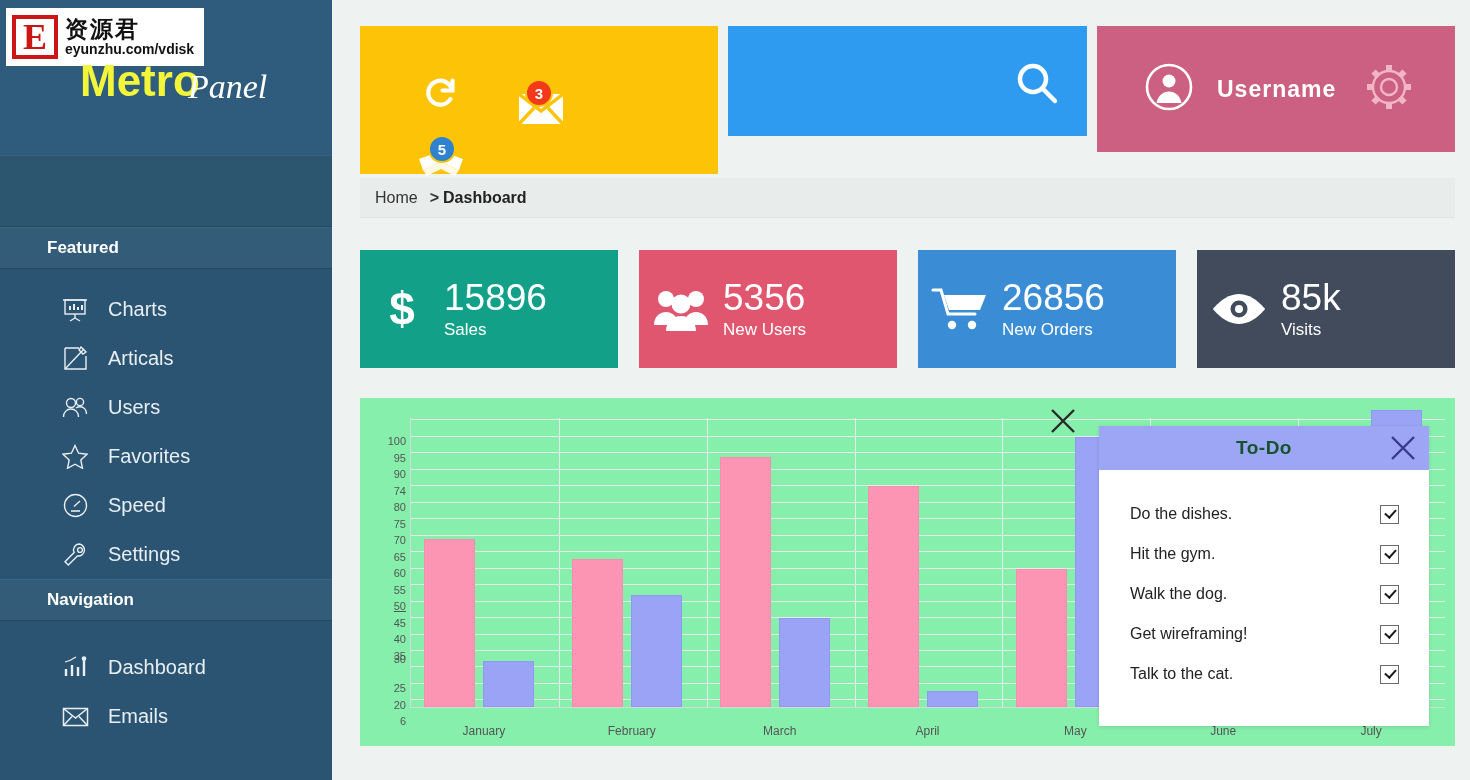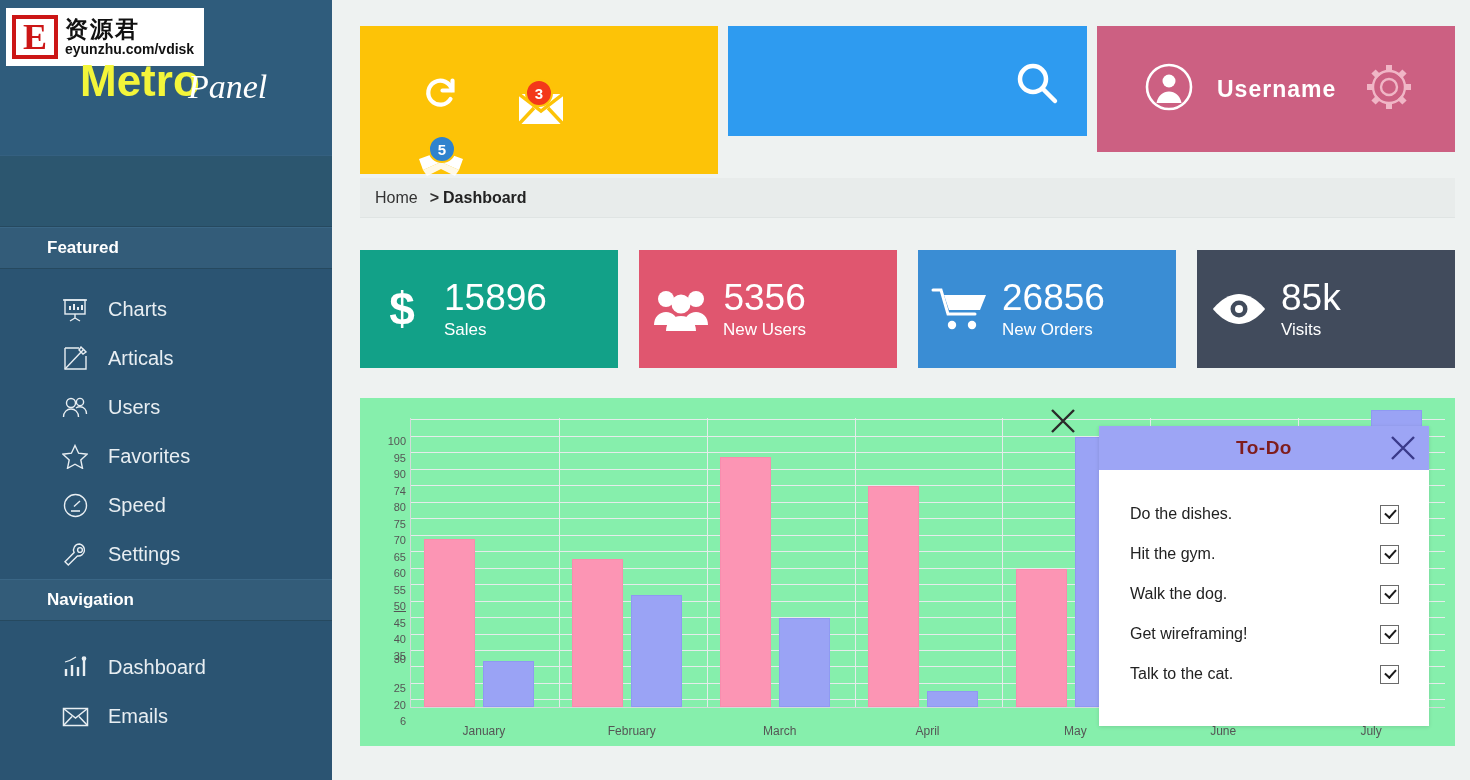--- a/index.html
+++ b/index.html
@@ -156,21 +156,21 @@
   .card {
     position: absolute; top: 0;
     width: 258px; height: 118px;
     display: flex; align-items: center;
     color: #fff;
   }
   .card-ico {
     width: 84px; flex: none;
     display: flex; align-items: center; justify-content: center;
   }
-  .card-num { font-size: 37px; line-height: 40px; font-weight: normal; text-align: center; }
+  .card-num { font-size: 37px; line-height: 40px; font-weight: normal; }
   .card-lbl { font-size: 17px; margin-top: 2px; }
 
   
   .chart-wrap {
     position: absolute; left: 360px; top: 398px;
     width: 1095px; height: 348px;
     background: #86efac;
   }
   .chart-plot {
     position: absolute; left: 50px; top: 20px;
@@ -215,21 +215,21 @@
     background: #ffffff;
     box-shadow: 0 1px 4px rgba(0,0,0,.12);
   }
   .todo-head {
     height: 44px;
     background: #9da5f5;
     display: flex; align-items: center; justify-content: center;
     position: relative;
   }
   .todo-title {
-    color: #7f1d1d; font-size: 19px; font-weight: bold;
+    color: #14532d; font-size: 19px; font-weight: bold;
     letter-spacing: .5px;
   }
   .todo-close {
     position: absolute; right: 12px; top: 8px;
     width: 28px; height: 28px; cursor: pointer;
   }
   .todo-body { padding: 24px 30px 0 31px; }
   .todo-row {
     height: 40px;
     display: flex; align-items: center; justify-content: space-between;

